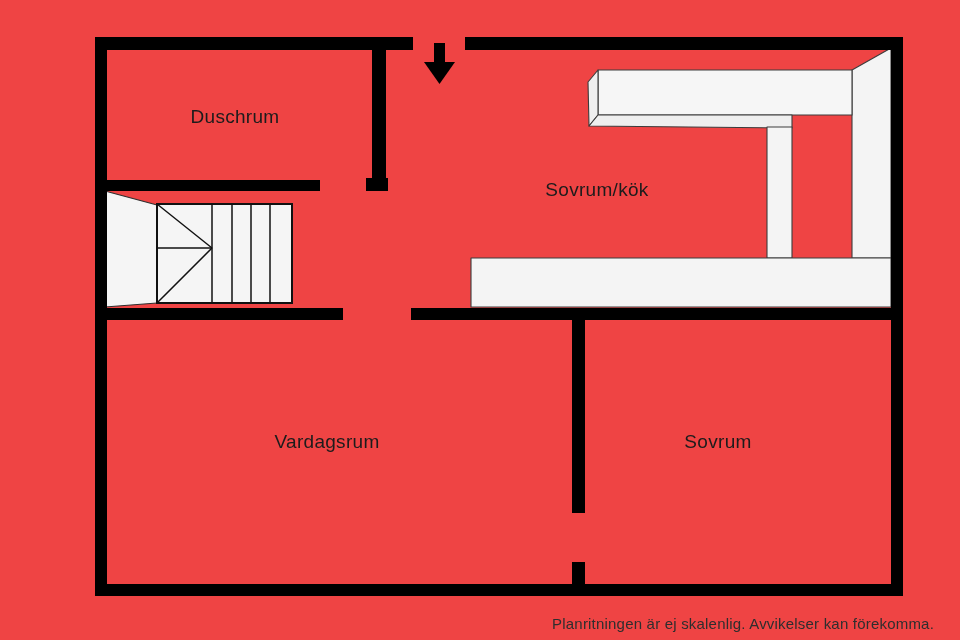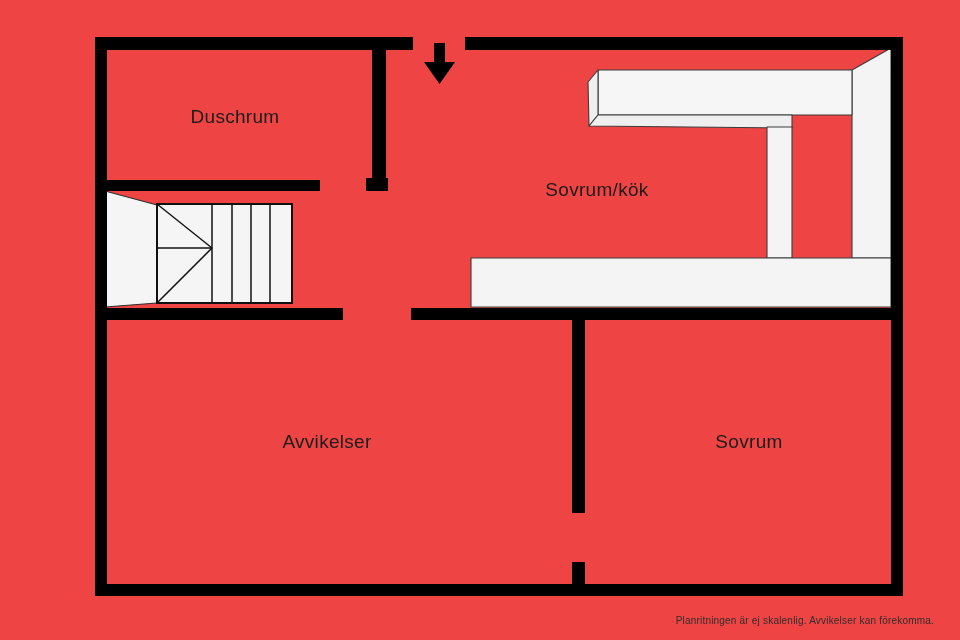--- a/index.html
+++ b/index.html
@@ -7,21 +7,21 @@
     position:relative;width:960px;height:640px;background:#ef4444;
     font-family:"Liberation Sans",sans-serif;overflow:hidden;
   }
   .stage svg{position:absolute;left:0;top:0;}
   .room-label{
     position:absolute;transform:translate(-50%,-50%);
     font-size:19px;color:#1c1c1c;letter-spacing:.3px;white-space:nowrap;
   }
   .disclaimer{
     position:absolute;right:26px;top:615px;
-    font-size:10px;color:#2e2e2e;letter-spacing:.2px;white-space:nowrap;
+    font-size:15px;color:#2e2e2e;letter-spacing:.2px;white-space:nowrap;
   }
 </style>
 </head>
 <body>
 
 <div class="stage">
 
   <svg width="960" height="640" viewBox="0 0 960 640">
 
     <g>
@@ -71,18 +71,18 @@
     <g fill="#000000">
       <rect x="434" y="43" width="11" height="22"></rect>
       <polygon points="424,62 455,62 439.5,84"></polygon>
     </g>
   </svg>
 
   <div class="room-label" style="left:235px;top:117px">Duschrum</div>
 
   <div class="room-label" style="left:597px;top:190px">Sovrum/kök</div>
 
-  <div class="room-label" style="left:327px;top:442px">Avvikelser</div>
+  <div class="room-label" style="left:327px;top:442px">Vardagsrum</div>
 
-  <div class="room-label" style="left:749px;top:442px">Sovrum</div>
+  <div class="room-label" style="left:718px;top:442px">Sovrum</div>
 
   <div class="disclaimer">Planritningen är ej skalenlig. Avvikelser kan förekomma.</div>
 </div>
 
 </body></html>

